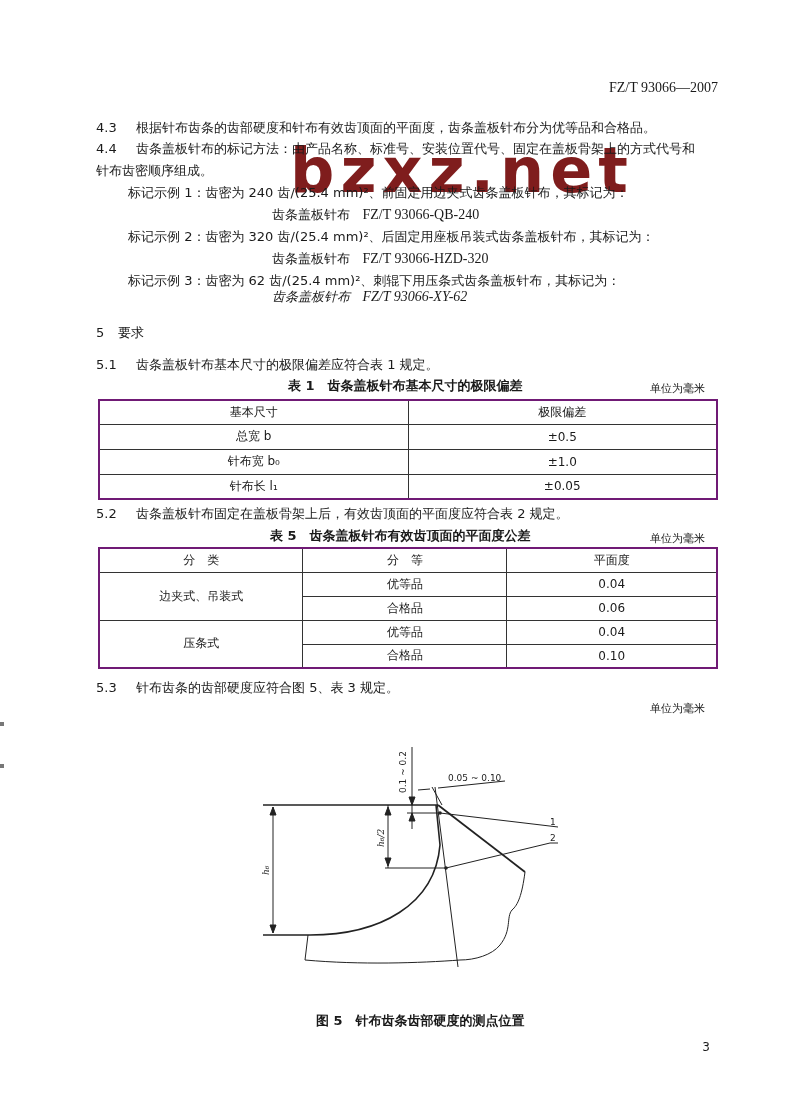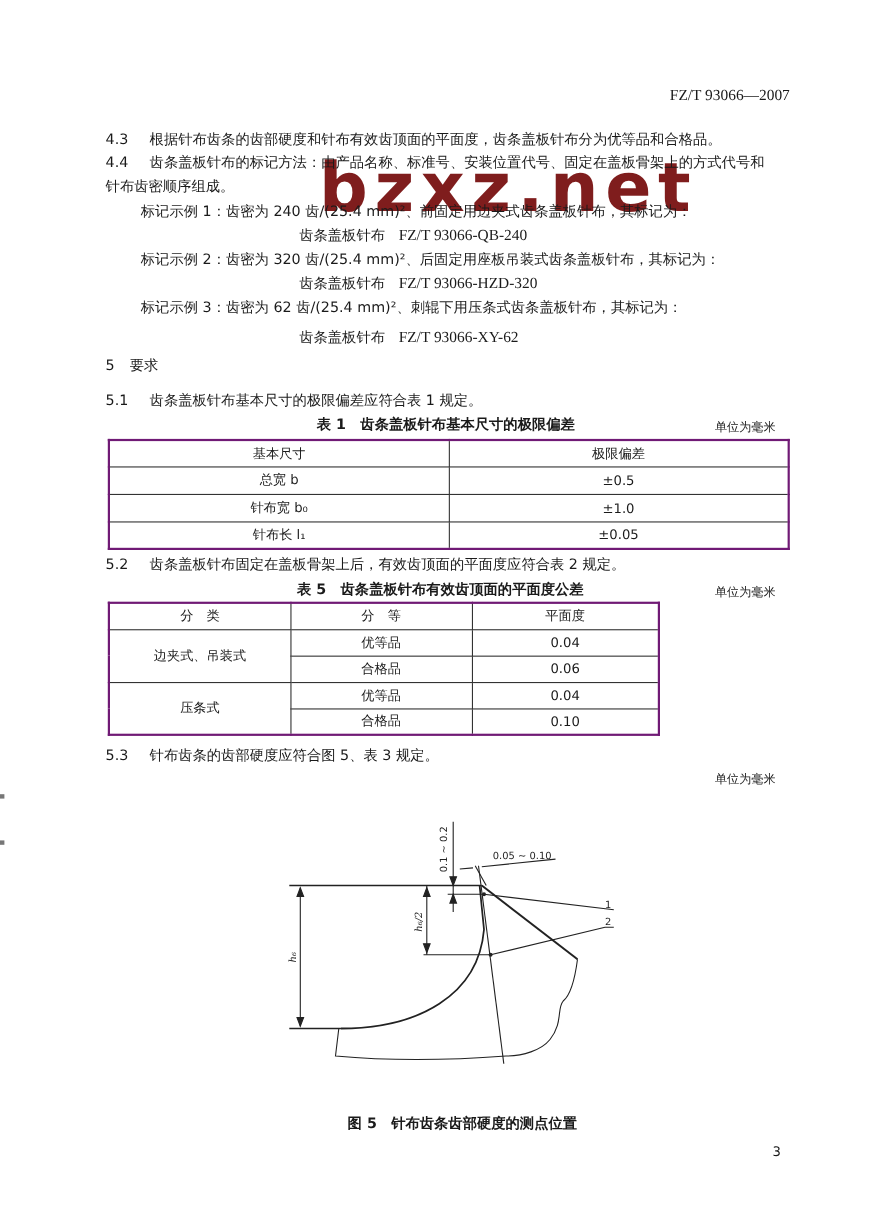--- a/index.html
+++ b/index.html
@@ -42,21 +42,21 @@
   <div class="txt" style="left:96px; top:138px;">
     <span class="num">4.4</span><span>齿条盖板针布的标记方法：由产品名称、标准号、安装位置代号、固定在盖板骨架上的方式代号和</span>
   </div>
   <div class="txt" style="left:96px; top:160px;">针布齿密顺序组成。</div>
 
   <div class="txt" style="left:128px; top:182px;">标记示例 1：齿密为 240 齿/(25.4 mm)²、前固定用边夹式齿条盖板针布，其标记为：</div>
   <div class="txt" style="left:272px; top:204px;"><span>齿条盖板针布</span>&nbsp;&nbsp;&nbsp;<span class="code">FZ/T 93066-QB-240</span></div>
   <div class="txt" style="left:128px; top:226px;">标记示例 2：齿密为 320 齿/(25.4 mm)²、后固定用座板吊装式齿条盖板针布，其标记为：</div>
   <div class="txt" style="left:272px; top:248px;"><span>齿条盖板针布</span>&nbsp;&nbsp;&nbsp;<span class="code">FZ/T 93066-HZD-320</span></div>
   <div class="txt" style="left:128px; top:270px;">标记示例 3：齿密为 62 齿/(25.4 mm)²、刺辊下用压条式齿条盖板针布，其标记为：</div>
-  <div class="txt" style="left:272px; top:297px;"><span>齿条盖板针布</span>&nbsp;&nbsp;&nbsp;<span class="code">FZ/T 93066-XY-62</span></div>
+  <div class="txt" style="left:272px; top:286px;font-style:italic;"><span>齿条盖板针布</span>&nbsp;&nbsp;&nbsp;<span class="code">FZ/T 93066-XY-62</span></div>
 
   <div class="txt" style="left:96px; top:322px; font-weight:normal;">
     <span style="display:inline-block;width:22px;">5</span><span>要求</span>
   </div>
   <div class="txt" style="left:96px; top:354px;">
     <span class="num">5.1</span><span>齿条盖板针布基本尺寸的极限偏差应符合表 1 规定。</span>
   </div>
 
   <div class="table-title" style="left:288px; top:377px;">表 1　齿条盖板针布基本尺寸的极限偏差</div>
   <div class="unit" style="top:381px;">单位为毫米</div>
@@ -82,21 +82,21 @@
   </tbody>
     </table>
 
   <div class="txt" style="left:96px; top:503px;">
     <span class="num">5.2</span><span>齿条盖板针布固定在盖板骨架上后，有效齿顶面的平面度应符合表 2 规定。</span>
   </div>
 
   <div class="table-title" style="left:270px; top:527px;">表 5　齿条盖板针布有效齿顶面的平面度公差</div>
   <div class="unit" style="top:531px;">单位为毫米</div>
 
-  <table class="outer" style="left:98px; top:547px; width:502px;">
+  <table class="outer" style="left:98px; top:547px; width:620px;">
     <tbody>
         <tr style="height:24px;">
       <th style="width:33%;">分　类</th>
       <th style="width:33%;">分　等</th>
       <th>平面度</th>
     </tr>
     <tr style="height:24px;">
       <td rowspan="2">边夹式、吊装式</td>
       <td>优等品</td>
       <td>0.04</td>

